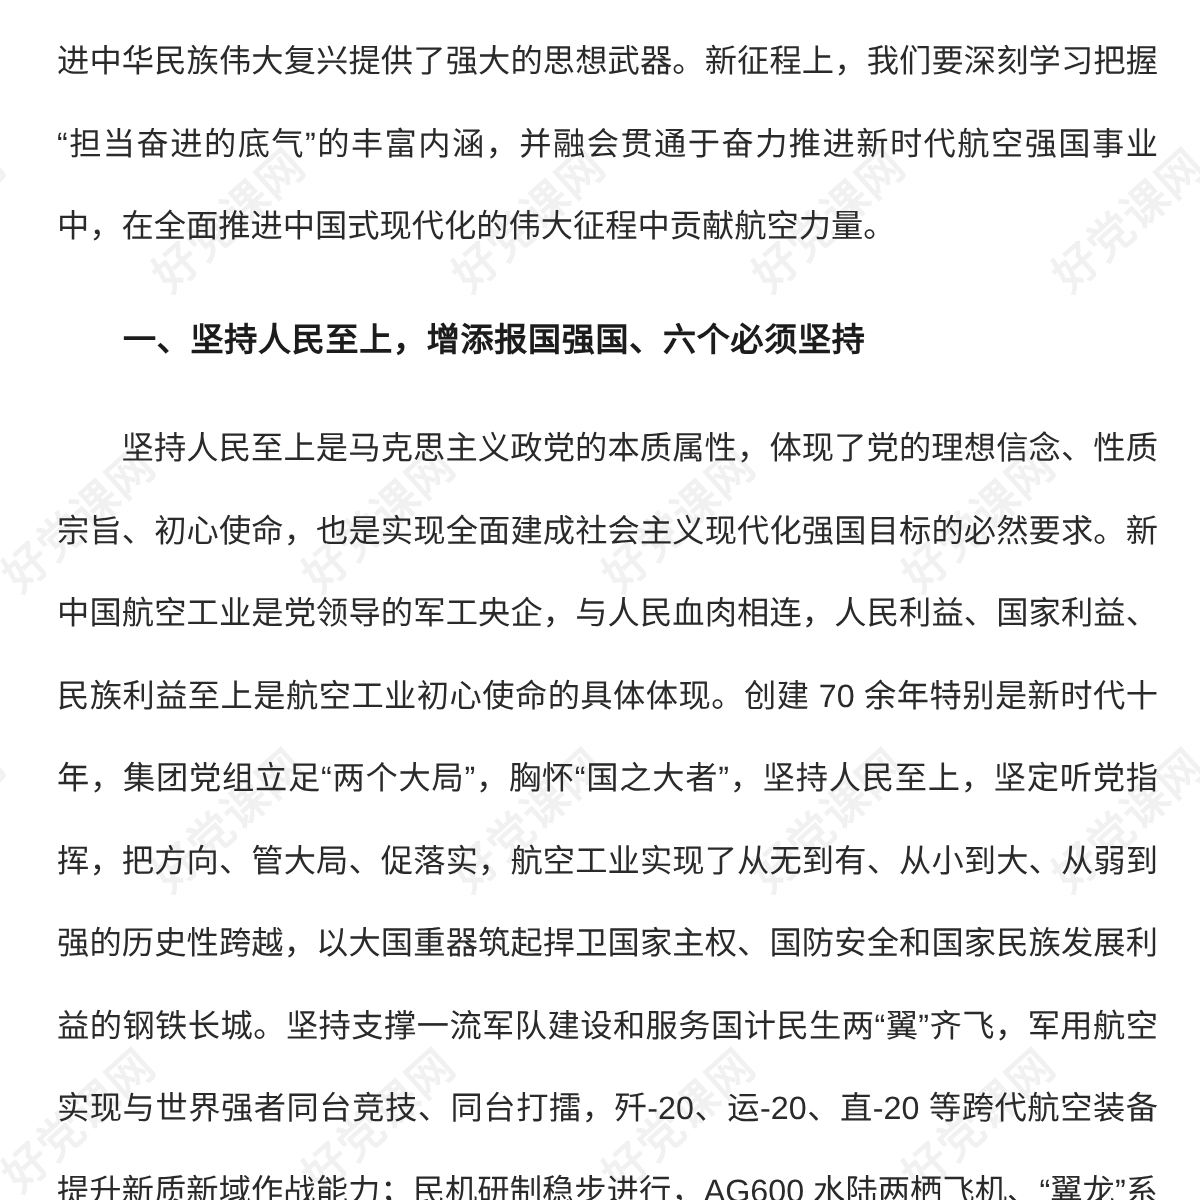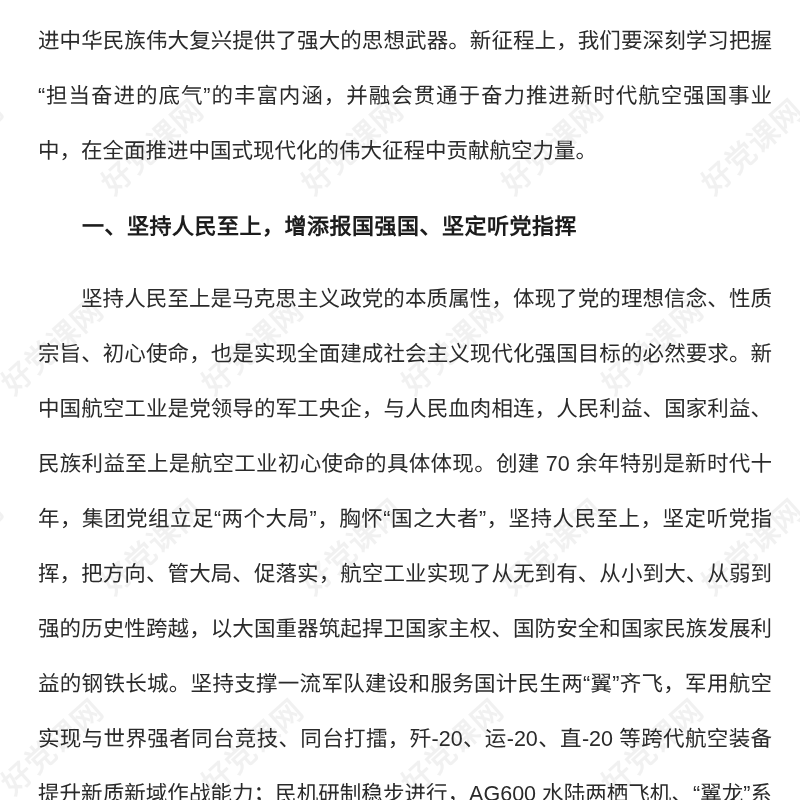--- a/index.html
+++ b/index.html
@@ -132,18 +132,18 @@
     <span class="wm" style="left:190px; top:770px;">好党课网</span>
     <span class="wm" style="left:390px; top:770px;">好党课网</span>
     <span class="wm" style="left:590px; top:770px;">好党课网</span>
     <span class="wm" style="left:790px; top:770px;">好党课网</span>
   </div>
 
   <div id="content">
 
     <p id="para-top" class="para continued">进中华民族伟大复兴提供了强大的思想武器。新征程上，我们要深刻学习把握“担当奋进的底气”的丰富内涵，并融会贯通于奋力推进新时代航空强国事业中，在全面推进中国式现代化的伟大征程中贡献航空力量。</p>
 
-    <h2 id="heading-1" class="heading">一、坚持人民至上，增添报国强国、坚定听党指挥</h2>
+    <h2 id="heading-1" class="heading">一、坚持人民至上，增添报国强国、六个必须坚持</h2>
 
     <p id="para-body" class="para indented">坚持人民至上是马克思主义政党的本质属性，体现了党的理想信念、性质宗旨、初心使命，也是实现全面建成社会主义现代化强国目标的必然要求。新中国航空工业是党领导的军工央企，与人民血肉相连，人民利益、国家利益、民族利益至上是航空工业初心使命的具体体现。创建 70 余年特别是新时代十年，集团党组立足“两个大局”，胸怀“国之大者”，坚持人民至上，坚定听党指挥，把方向、管大局、促落实，航空工业实现了从无到有、从小到大、从弱到强的历史性跨越，以大国重器筑起捍卫国家主权、国防安全和国家民族发展利益的钢铁长城。坚持支撑一流军队建设和服务国计民生两“翼”齐飞，军用航空实现与世界强者同台竞技、同台打擂，歼-20、运-20、直-20 等跨代航空装备提升新质新域作战能力；民机研制稳步进行，AG600 水陆两栖飞机、“翼龙”系列无人机、</p>
 
   </div>
 </div>
 
 </body></html>

